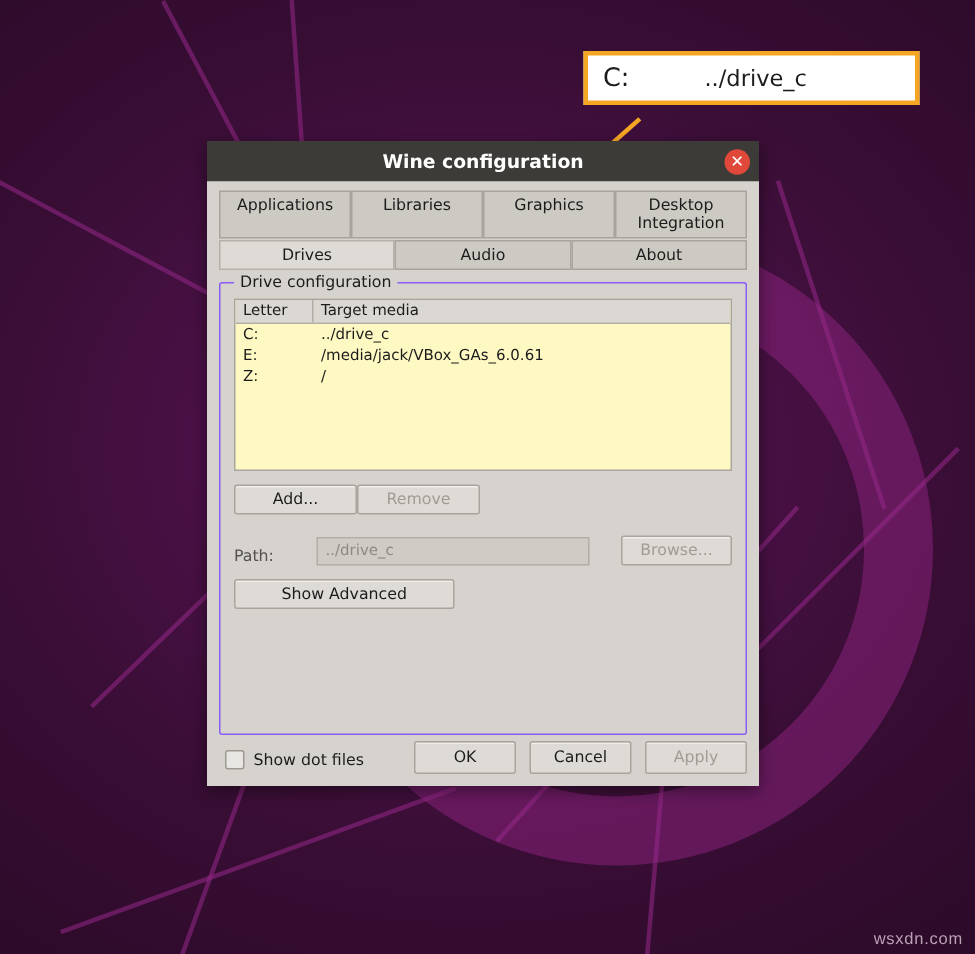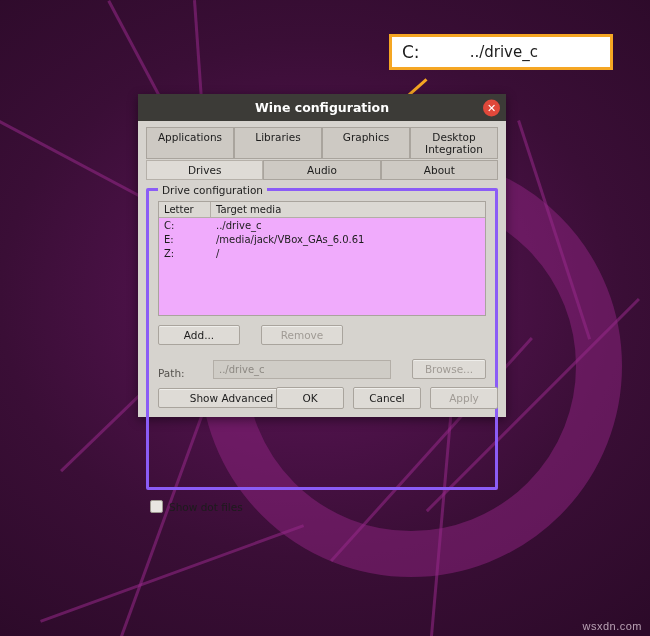--- a/index.html
+++ b/index.html
@@ -90,21 +90,21 @@
     border-radius: 50%;
     background: #f7c94b;
     box-shadow: 0 0 3px rgba(245,166,35,0.9);
   }
   
   .win {
     position: absolute;
     left: 138px;
     top: 94px;
     width: 368px;
-    height: 323px;
+    height: 430px;
     background: #d6d3ce;
     box-shadow: 0 3px 10px rgba(0,0,0,0.45);
   }
   .titlebar {
     height: 27px;
     background: #3c3b37;
     display: flex;
     align-items: center;
     justify-content: center;
     position: relative;
@@ -159,40 +159,40 @@
   .tab.selected {
     background: #dedbd6;
     border-color: #b5b0a9;
   }
   .tabrow.row2 .tab {
     padding: 3px 2px;
   }
   
   .group {
     margin-top: 8px;
-    border: 3px solid #8b5cf6;
+    border: 1px solid #8b5cf6;
     border-radius: 2px;
     position: relative;
     padding: 10px 9px 9px 9px;
     height: 302px;
     box-sizing: border-box;
   }
   .group-title {
     position: absolute;
     top: -7px;
     left: 9px;
     background: #d6d3ce;
     padding: 0 4px;
     font-size: 10.5px;
     color: #1c1c1c;
     font-family: "DejaVu Sans", sans-serif;
   }
   
   .list {
-    background: #f0abfc;
+    background: #fef9c3;
     border: 1px solid #a9a49d;
     height: 115px;
     box-sizing: border-box;
     overflow: hidden;
   }
   .list-header {
     display: flex;
     background: #dbd8d3;
     border-bottom: 1px solid #b3aea7;
     font-size: 10px;
@@ -210,21 +210,21 @@
     color: #1c1c1c;
     font-family: "DejaVu Sans", sans-serif;
   }
   .list-row .cell {
     padding: 1.5px 5px;
   }
   .list-row .cell.col-letter { border-right: none; }
   
   .btnrow {
     display: flex;
-    gap: 21px;
+    gap: 0;
     margin-top: 9px;
   }
   .btn {
     background: #dedbd6;
     border: 1px solid #a9a49d;
     border-radius: 2px;
     font-size: 10.5px;
     color: #1c1c1c;
     padding: 3px 0;
     text-align: center;

